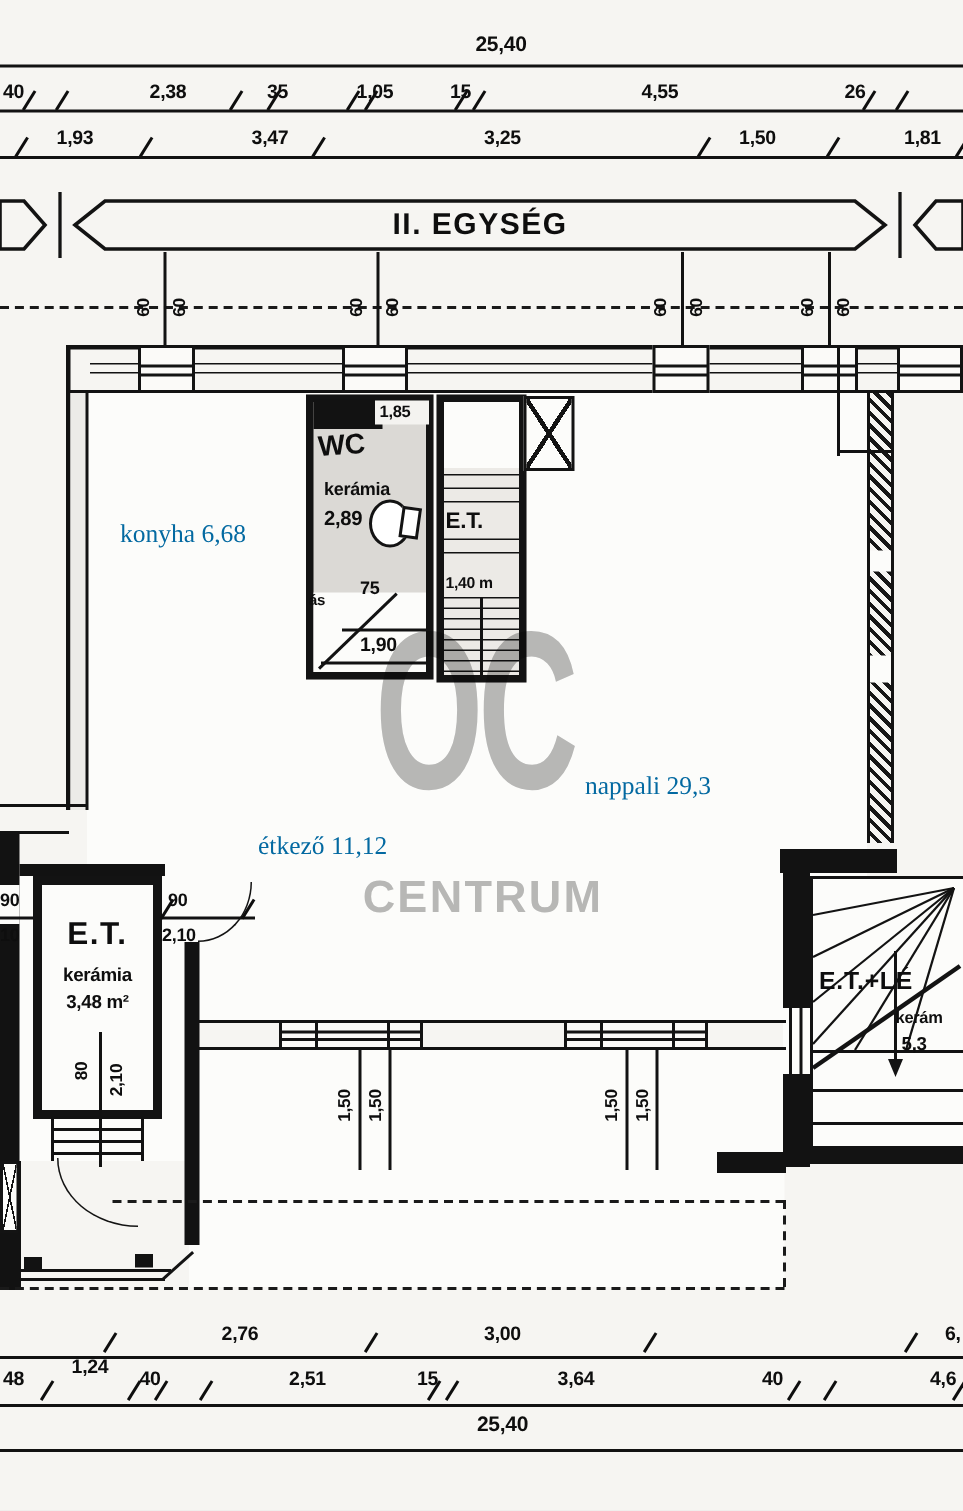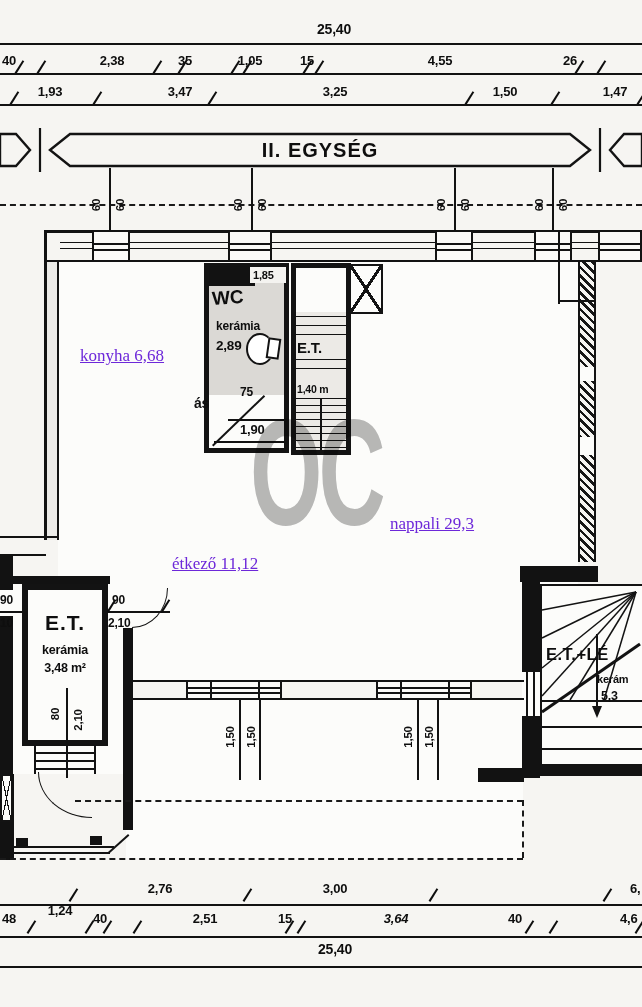--- a/index.html
+++ b/index.html
@@ -3,21 +3,21 @@
 <meta charset="utf-8">
 <style>
   html,body{margin:0;padding:0;background:#e9e8e5;}
   #plan{position:relative;width:642px;height:1007px;background:#f6f5f2;overflow:hidden;
         font-family:"Liberation Sans",sans-serif;}
   .hl,.vl,.bk{position:absolute;background:#121212;}
   .dm{position:absolute;font:bold 13px/1 "Liberation Sans",sans-serif;color:#0e0e0e;
       white-space:nowrap;letter-spacing:-0.2px;}
   .c{transform:translateX(-50%);}
   .r{transform:translate(-50%,-50%) rotate(-90deg);font-size:11.5px;}
-  .sf{position:absolute;font:17px/1.2 "Liberation Serif",serif;color:#6d28d9;white-space:nowrap;text-decoration:underline;}
+  .sf{position:absolute;font:17px/1.2 "Liberation Serif",serif;color:#0369a1;white-space:nowrap;}
   .tk{position:absolute;width:15px;height:2.2px;background:#0e0e0e;transform:rotate(-58deg);display:block;}
   .bx{position:absolute;border:2.2px solid #131313;background:#fcfcfa;box-sizing:border-box;}
   .fill{position:absolute;background:#fcfcfa;}
   .dashh{position:absolute;border-top:2px dashed #1a1a1a;height:0;}
   .dashv{position:absolute;border-left:2px dashed #1a1a1a;width:0;}
   .hz{background:repeating-linear-gradient(45deg,#f6f5f2 0 3.5px,#161616 3.5px 6px);}
   .xg{background-image:
       linear-gradient(to bottom right,transparent 47%,#131313 47% 53%,transparent 53%),
       linear-gradient(to top right,transparent 47%,#131313 47% 53%,transparent 53%);}
   .pier{position:absolute;border:2.2px solid #131313;background:#fbfaf8;box-sizing:border-box;}
@@ -62,21 +62,21 @@
   <i class="tk" style="left:300px;top:66px;"></i>
   <i class="tk" style="left:312px;top:66px;"></i>
   <i class="tk" style="left:572px;top:66px;"></i>
   <i class="tk" style="left:594px;top:66px;"></i>
   <div class="hl" style="left:0;top:73px;width:642px;height:1.6px;"></div>
 
   <div class="dm c" style="left:50px;top:85px;">1,93</div>
   <div class="dm c" style="left:180px;top:85px;">3,47</div>
   <div class="dm c" style="left:335px;top:85px;">3,25</div>
   <div class="dm c" style="left:505px;top:85px;">1,50</div>
-  <div class="dm c" style="left:615px;top:85px;">1,47</div>
+  <div class="dm c" style="left:615px;top:85px;">1,81</div>
   <i class="tk" style="left:7px;top:97px;"></i>
   <i class="tk" style="left:90px;top:97px;"></i>
   <i class="tk" style="left:205px;top:97px;"></i>
   <i class="tk" style="left:462px;top:97px;"></i>
   <i class="tk" style="left:548px;top:97px;"></i>
   <i class="tk" style="left:634px;top:97px;"></i>
   <div class="hl" style="left:0;top:104px;width:642px;height:1.6px;"></div>
 
   <svg style="position:absolute;left:0;top:124px;" width="642" height="50">
     <polygon points="0,10 16,10 30,26 16,42 0,42" fill="#f6f5f2" stroke="#131313" stroke-width="2.4"></polygon>
@@ -151,21 +151,21 @@
   <div class="dm" style="left:212px;top:288px;font-size:19px;transform:rotate(-4deg);">WC</div>
   <div class="dm" style="left:216px;top:320px;font-size:12px;">kerámia</div>
   <div class="dm" style="left:216px;top:339px;font-size:13.5px;">2,89</div>
   <div style="position:absolute;left:246px;top:333px;width:28px;height:32px;border:2.5px solid #131313;border-radius:50%;background:#fff;box-sizing:border-box;"></div>
   <div style="position:absolute;left:267px;top:338px;width:13px;height:21px;border:2px solid #131313;background:#fff;box-sizing:border-box;transform:rotate(8deg);"></div>
   <div class="dm" style="left:240px;top:386px;font-size:12px;">75</div>
   <div class="diag" style="left:212px;top:445px;width:72px;transform:rotate(-44deg);"></div>
   <div class="hl" style="left:228px;top:419px;width:56px;height:1.5px;"></div>
   <div class="dm" style="left:240px;top:423px;font-size:13px;">1,90</div>
   <div class="hl" style="left:214px;top:441px;width:70px;height:1.5px;"></div>
-  <div class="dm" style="left:194px;top:396px;font-size:14px;z-index:5;">ás</div>
+  <div class="dm" style="left:206px;top:396px;font-size:10px;z-index:5;">ás</div>
 
   <div style="position:absolute;left:291px;top:263px;width:60px;height:192px;border:5px solid #131313;background:#eceae6;box-sizing:border-box;"></div>
   <div class="fill" style="left:296px;top:268px;width:50px;height:44px;"></div>
   <div class="hl" style="left:296px;top:316px;width:50px;height:1.4px;"></div>
   <div class="hl" style="left:296px;top:325px;width:50px;height:1.4px;"></div>
   <div class="hl" style="left:296px;top:334px;width:50px;height:1.4px;"></div>
   <div class="dm" style="left:297px;top:340px;font-size:15px;">E.T.</div>
   <div class="hl" style="left:296px;top:359px;width:50px;height:1.4px;"></div>
   <div class="hl" style="left:296px;top:368px;width:50px;height:1.4px;"></div>
   <div class="dm" style="left:297px;top:384px;font-size:10.5px;">1,40 m</div>
@@ -278,34 +278,35 @@
   <i class="tk" style="left:240px;top:894px;"></i>
   <i class="tk" style="left:426px;top:894px;"></i>
   <i class="tk" style="left:600px;top:894px;"></i>
   <div class="hl" style="left:0;top:904px;width:642px;height:1.6px;"></div>
 
   <div class="dm" style="left:2px;top:912px;">48</div>
   <div class="dm c" style="left:60px;top:904px;">1,24</div>
   <div class="dm c" style="left:100px;top:912px;">40</div>
   <div class="dm c" style="left:205px;top:912px;">2,51</div>
   <div class="dm c" style="left:285px;top:912px;">15</div>
-  <div class="dm c" style="left:396px;top:912px;font-style:italic;">3,64</div>
+  <div class="dm c" style="left:384px;top:912px;">3,64</div>
   <div class="dm c" style="left:515px;top:912px;">40</div>
   <div class="dm" style="left:620px;top:912px;">4,6</div>
   <i class="tk" style="left:24px;top:926px;"></i>
   <i class="tk" style="left:82px;top:926px;"></i>
   <i class="tk" style="left:100px;top:926px;"></i>
   <i class="tk" style="left:130px;top:926px;"></i>
   <i class="tk" style="left:282px;top:926px;"></i>
   <i class="tk" style="left:294px;top:926px;"></i>
   <i class="tk" style="left:522px;top:926px;"></i>
   <i class="tk" style="left:546px;top:926px;"></i>
   <i class="tk" style="left:632px;top:926px;"></i>
   <div class="hl" style="left:0;top:936px;width:642px;height:1.6px;"></div>
 
   <div class="dm c" style="left:335px;top:942px;font-size:14px;">25,40</div>
   <div class="hl" style="left:0;top:966px;width:642px;height:2px;"></div>
 
   <div id="wm">
     <div class="oc">OC</div>
+    <div class="w2 c" style="left:322px;top:584px;">CENTRUM</div>
   </div>
 
 </div>
 
 </body></html>

